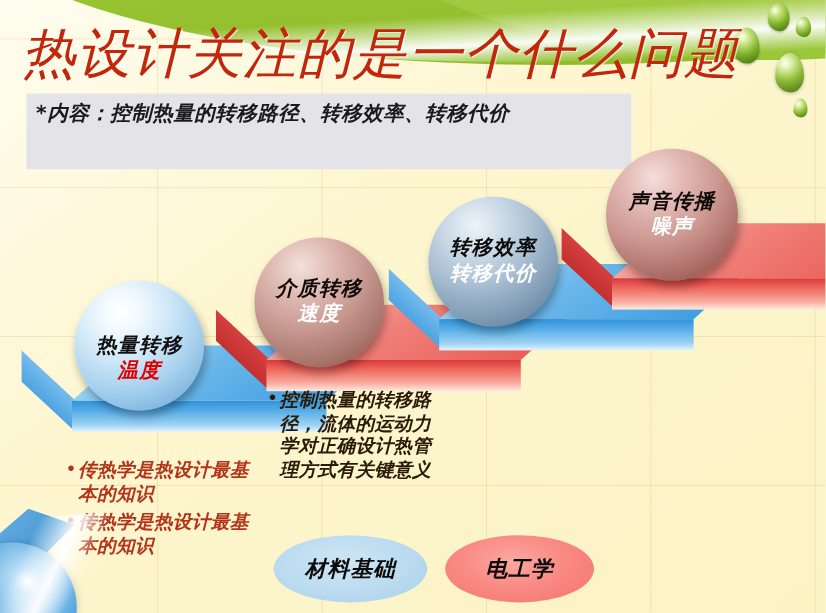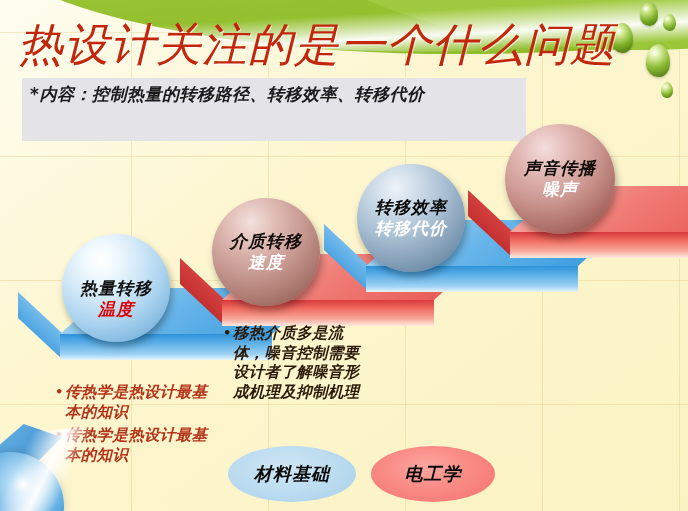--- a/index.html
+++ b/index.html
@@ -222,21 +222,21 @@
     <div class="slab-side"></div>
     <div class="slab-top"></div>
     <div class="slab-front"></div>
   </div>
   <div class="sphere sph-mauve" style="left:212px;top:198px;width:108px;height:108px;">
     <div class="t1">介质转移</div>
     <div class="t2">速度</div>
   </div>
   <div class="bullets c-dark" style="left:224px;top:324px;width:150px;">
     <ul>
-      <li>移热介质多是流体，噪音控制需要设计者了解噪音形成机理及抑制机理</li>
+      <li>控制热量的转移路径，流体的运动力学对正确设计热管理方式有关键意义</li>
     </ul>
   </div>
 
   <div class="step blue" style="left:366px;top:220px;">
     <div class="slab-side"></div>
     <div class="slab-top"></div>
     <div class="slab-front"></div>
   </div>
   <div class="sphere sph-steel" style="left:357px;top:164px;width:108px;height:108px;">
     <div class="t1">转移效率</div>

